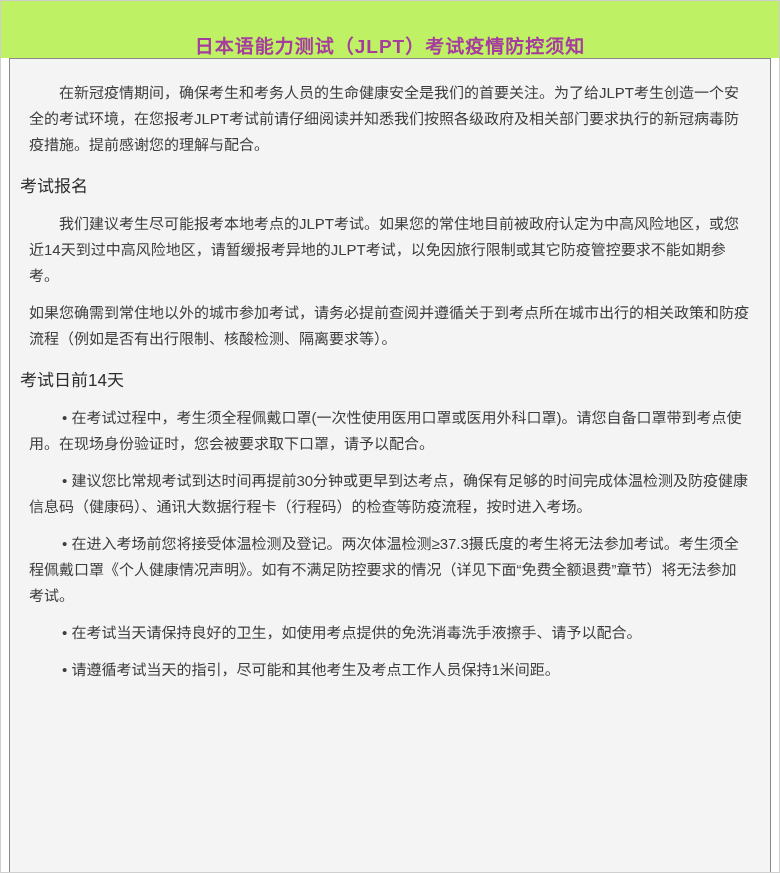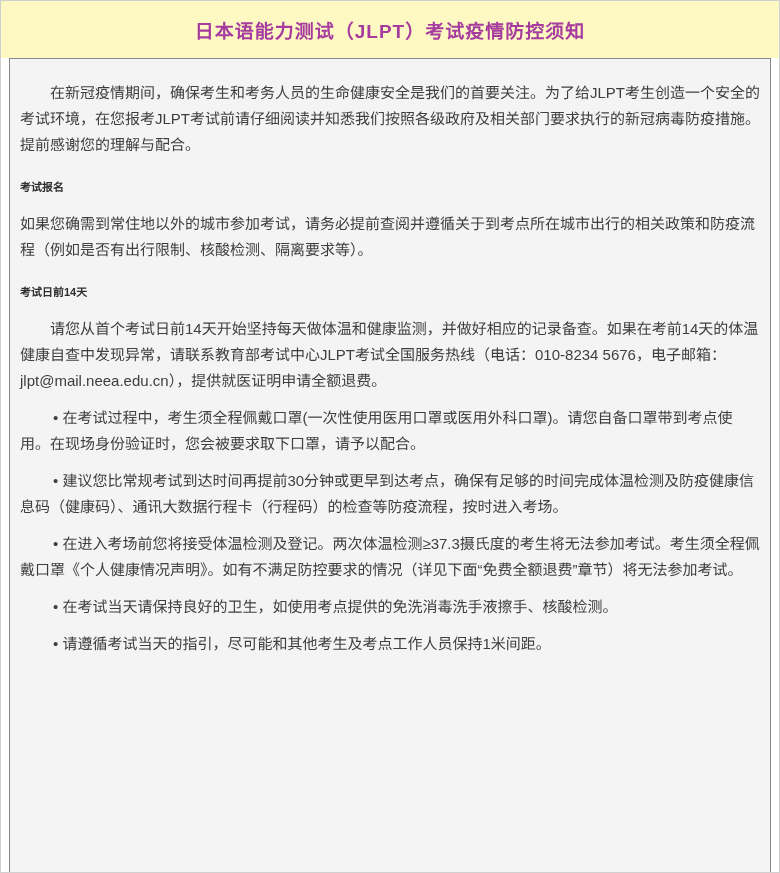--- a/index.html
+++ b/index.html
@@ -5,72 +5,72 @@
   * { margin: 0; padding: 0; box-sizing: border-box; }
   html, body { width: 780px; height: 873px; overflow: hidden; }
   body {
     font-family: "Liberation Sans", "DejaVu Sans", sans-serif;
     background: #ffffff;
     border: 1px solid #cfcfcf;
     position: relative;
   }
   .page-header {
     height: 57px;
-    background: #fef9c3;
+    background: #bef264;
     display: flex;
-    align-items: center;
+    align-items: flex-end;
     justify-content: center;
   }
   .page-title {
     font-size: 19px;
     font-weight: bold;
     color: #a63c9e;
     letter-spacing: 1px;
     text-align: center;
   }
   .notice-box {
     margin: 0 8px;
     height: 824px;
     background: #f4f4f4;
     border: 1px solid #898989;
     padding: 10px 10px 0 10px;
     color: #3e3e3e;
     font-size: 15px;
     line-height: 26px;
     overflow: hidden;
   }
-  .notice-box p { margin: 11px 0; }
+  .notice-box p { margin: 11px 9px; }
   .notice-box h2 {
-    font-size: 11px;
-    font-weight: bold;
+    font-size: 17px;
+    font-weight: normal;
     color: #2e2e2e;
     margin: 16px 0 5px 0;
     line-height: 26px;
   }
   .indent { text-indent: 2em; }
   .bullet { text-indent: 2.2em; }
   .bullet::before { content: "\2022\00A0"; color: #3e3e3e; }
 </style>
 </head>
 <body>
 
 <header class="page-header">
   <h1 class="page-title">日本语能力测试（JLPT）考试疫情防控须知</h1>
 </header>
 
 <div class="notice-box">
 
   <p class="indent">在新冠疫情期间，确保考生和考务人员的生命健康安全是我们的首要关注。为了给JLPT考生创造一个安全的考试环境，在您报考JLPT考试前请仔细阅读并知悉我们按照各级政府及相关部门要求执行的新冠病毒防疫措施。提前感谢您的理解与配合。</p>
 
   <h2>考试报名</h2>
+  <p class="indent">我们建议考生尽可能报考本地考点的JLPT考试。如果您的常住地目前被政府认定为中高风险地区，或您近14天到过中高风险地区，请暂缓报考异地的JLPT考试，以免因旅行限制或其它防疫管控要求不能如期参考。</p>
   <p>如果您确需到常住地以外的城市参加考试，请务必提前查阅并遵循关于到考点所在城市出行的相关政策和防疫流程（例如是否有出行限制、核酸检测、隔离要求等）。</p>
 
   <h2>考试日前14天</h2>
-  <p class="indent">请您从首个考试日前14天开始坚持每天做体温和健康监测，并做好相应的记录备查。如果在考前14天的体温健康自查中发现异常，请联系教育部考试中心JLPT考试全国服务热线（电话：010-8234 5676，电子邮箱：jlpt@mail.neea.edu.cn），提供就医证明申请全额退费。</p>
 
   <p class="bullet">在考试过程中，考生须全程佩戴口罩(一次性使用医用口罩或医用外科口罩)。请您自备口罩带到考点使用。在现场身份验证时，您会被要求取下口罩，请予以配合。</p>
   <p class="bullet">建议您比常规考试到达时间再提前30分钟或更早到达考点，确保有足够的时间完成体温检测及防疫健康信息码（健康码）、通讯大数据行程卡（行程码）的检查等防疫流程，按时进入考场。</p>
   <p class="bullet">在进入考场前您将接受体温检测及登记。两次体温检测≥37.3摄氏度的考生将无法参加考试。考生须全程佩戴口罩《个人健康情况声明》。如有不满足防控要求的情况（详见下面“免费全额退费”章节）将无法参加考试。</p>
-  <p class="bullet">在考试当天请保持良好的卫生，如使用考点提供的免洗消毒洗手液擦手、核酸检测。</p>
+  <p class="bullet">在考试当天请保持良好的卫生，如使用考点提供的免洗消毒洗手液擦手、请予以配合。</p>
   <p class="bullet">请遵循考试当天的指引，尽可能和其他考生及考点工作人员保持1米间距。</p>
 
 
 </div>
 
 </body></html>

